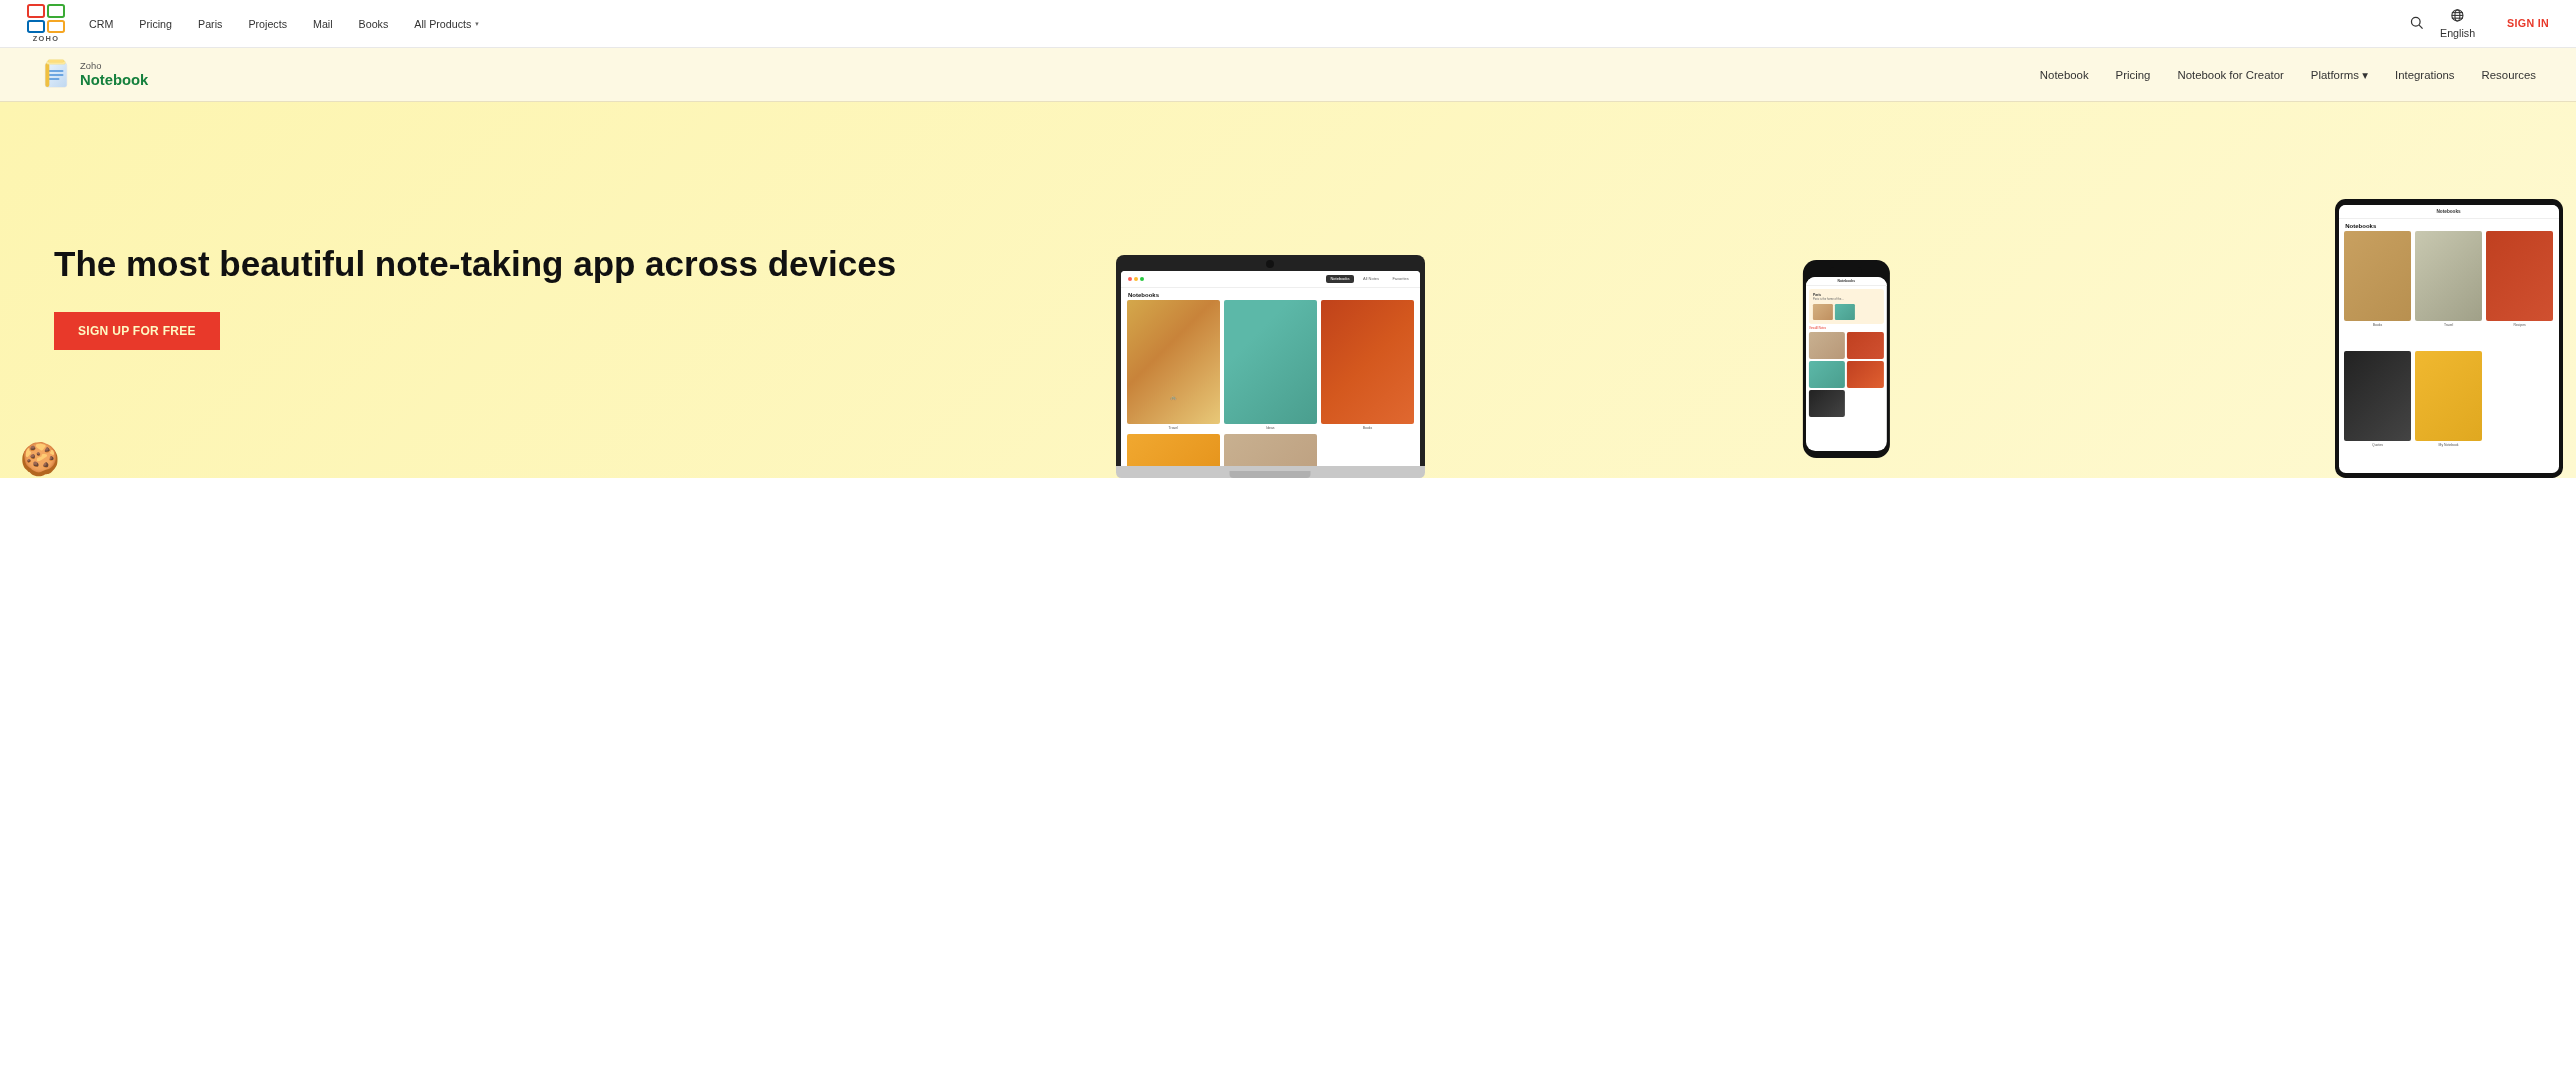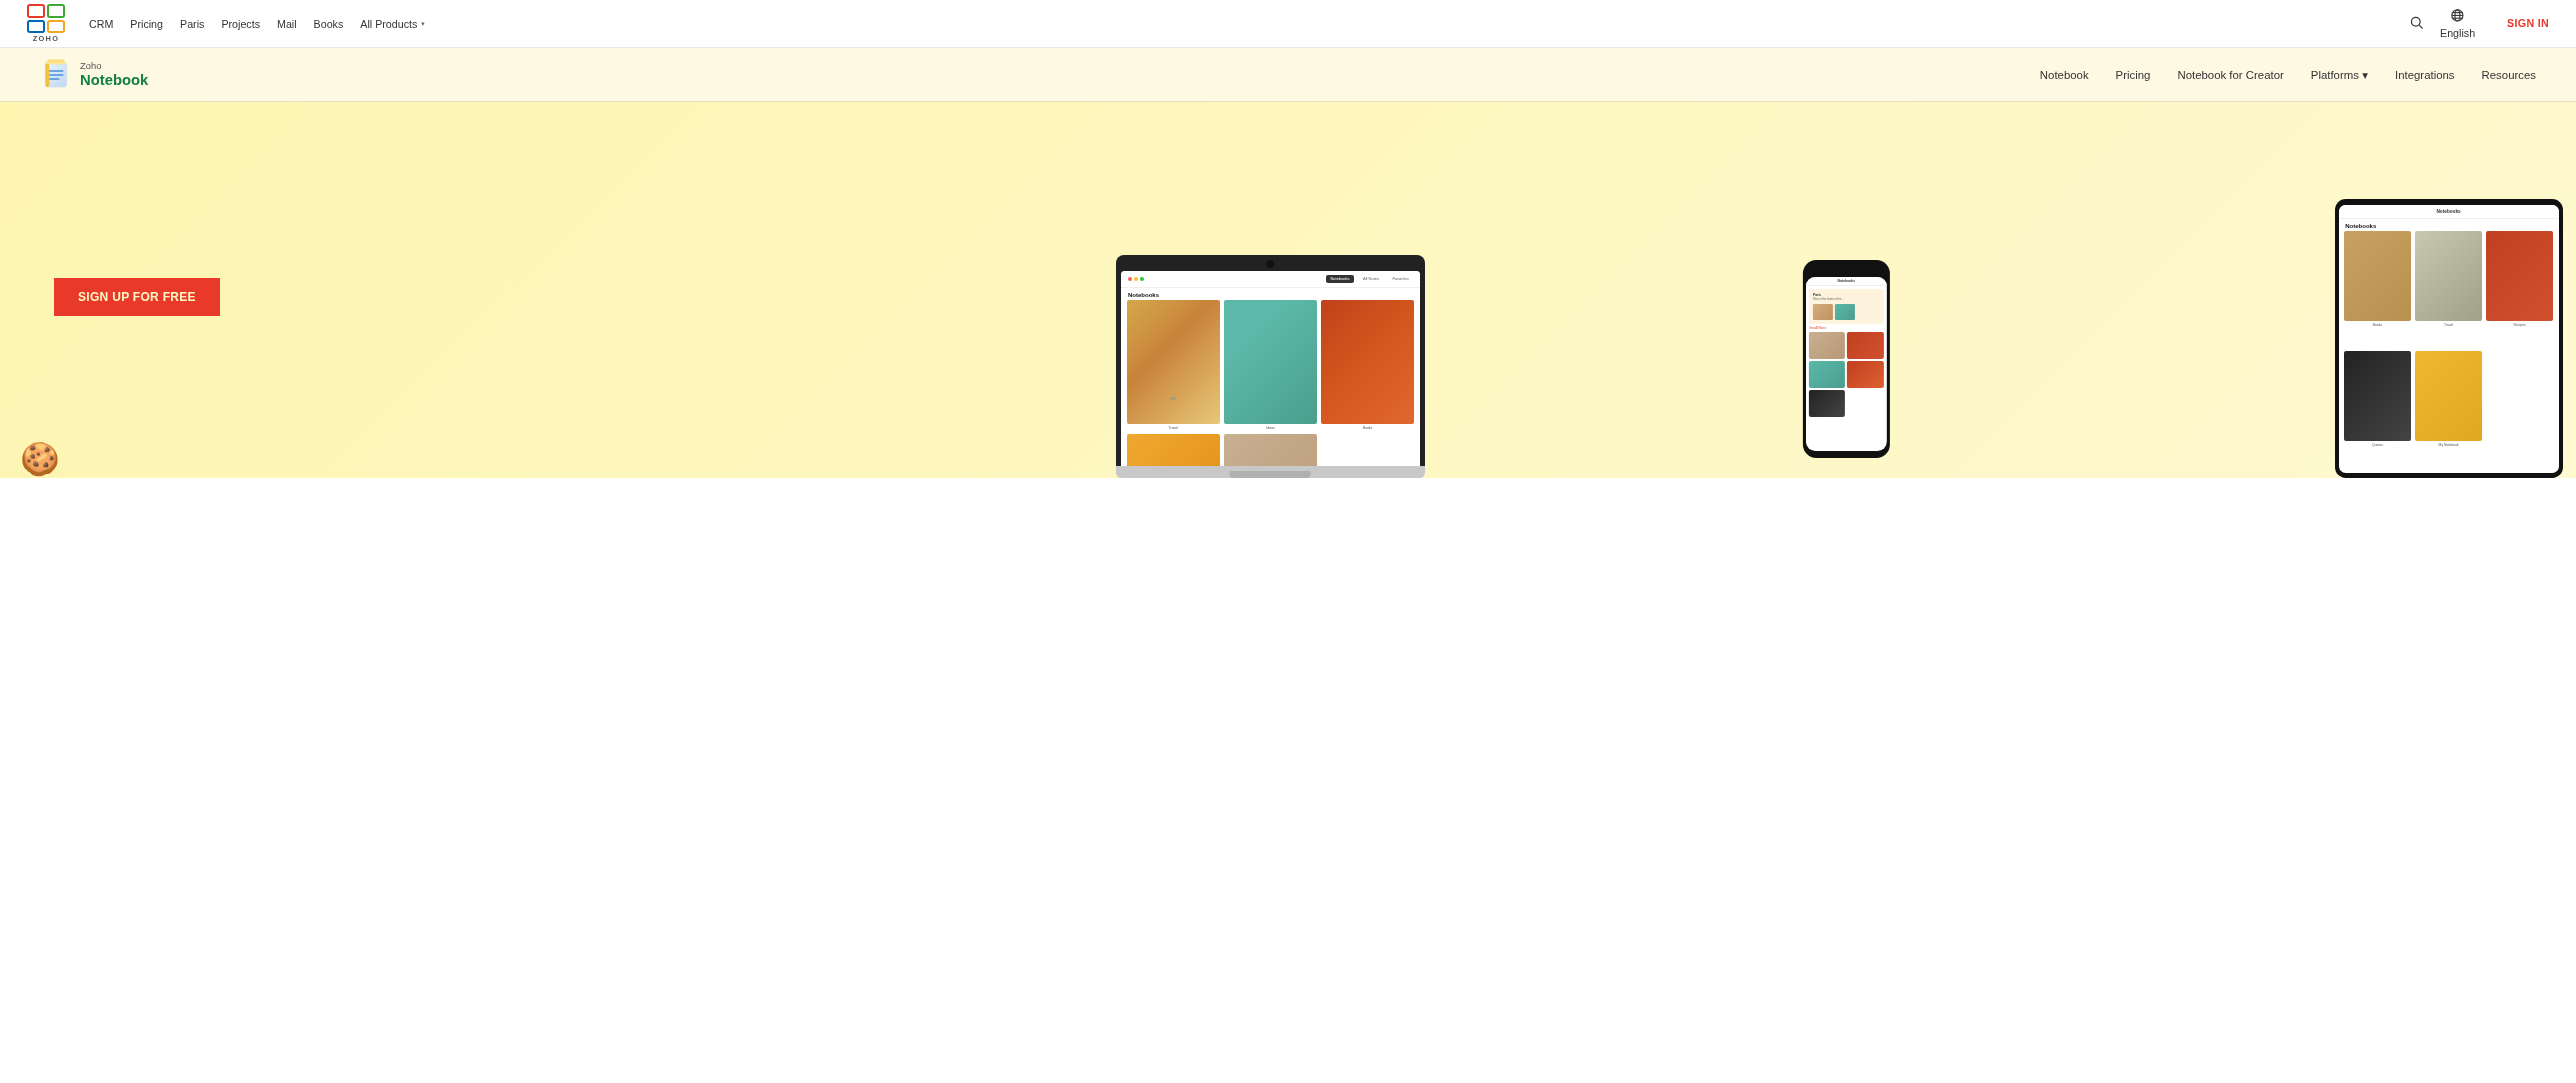--- a/index.html
+++ b/index.html
@@ -45,21 +45,21 @@
     .zoho-text {
       font-size: 7.4px;
       font-weight: 600;
       letter-spacing: 1.3px;
       color: #555;
       margin-top: 0.7px;
     }
     .top-nav-links {
       display: flex;
       align-items: center;
-      gap: 17px;
+      gap: 26px;
     }
     .top-nav-links a {
       text-decoration: none;
       color: #333;
       font-size: 10.7px;
       font-weight: 400;
     }
     .all-products-btn {
       display: flex;
       align-items: center;
@@ -485,20 +485,21 @@
       <span>Platforms</span>
       <span>▾</span>
     </div>
     <a href="#">Integrations</a>
     <a href="#">Resources</a>
   </div>
 </nav>
 
 <section class="hero">
   <div class="hero-left">
+    <h1 class="hero-headline">The most beautiful note-taking app across devices</h1>
     <button class="signup-btn">SIGN UP FOR FREE</button>
     <div class="cookie-emoji">🍪</div>
   </div>
 
   <div class="hero-right">
     <div class="devices-container">
 
       <div class="laptop">
         <div class="laptop-screen-wrapper">
           <div class="laptop-notch"></div>

